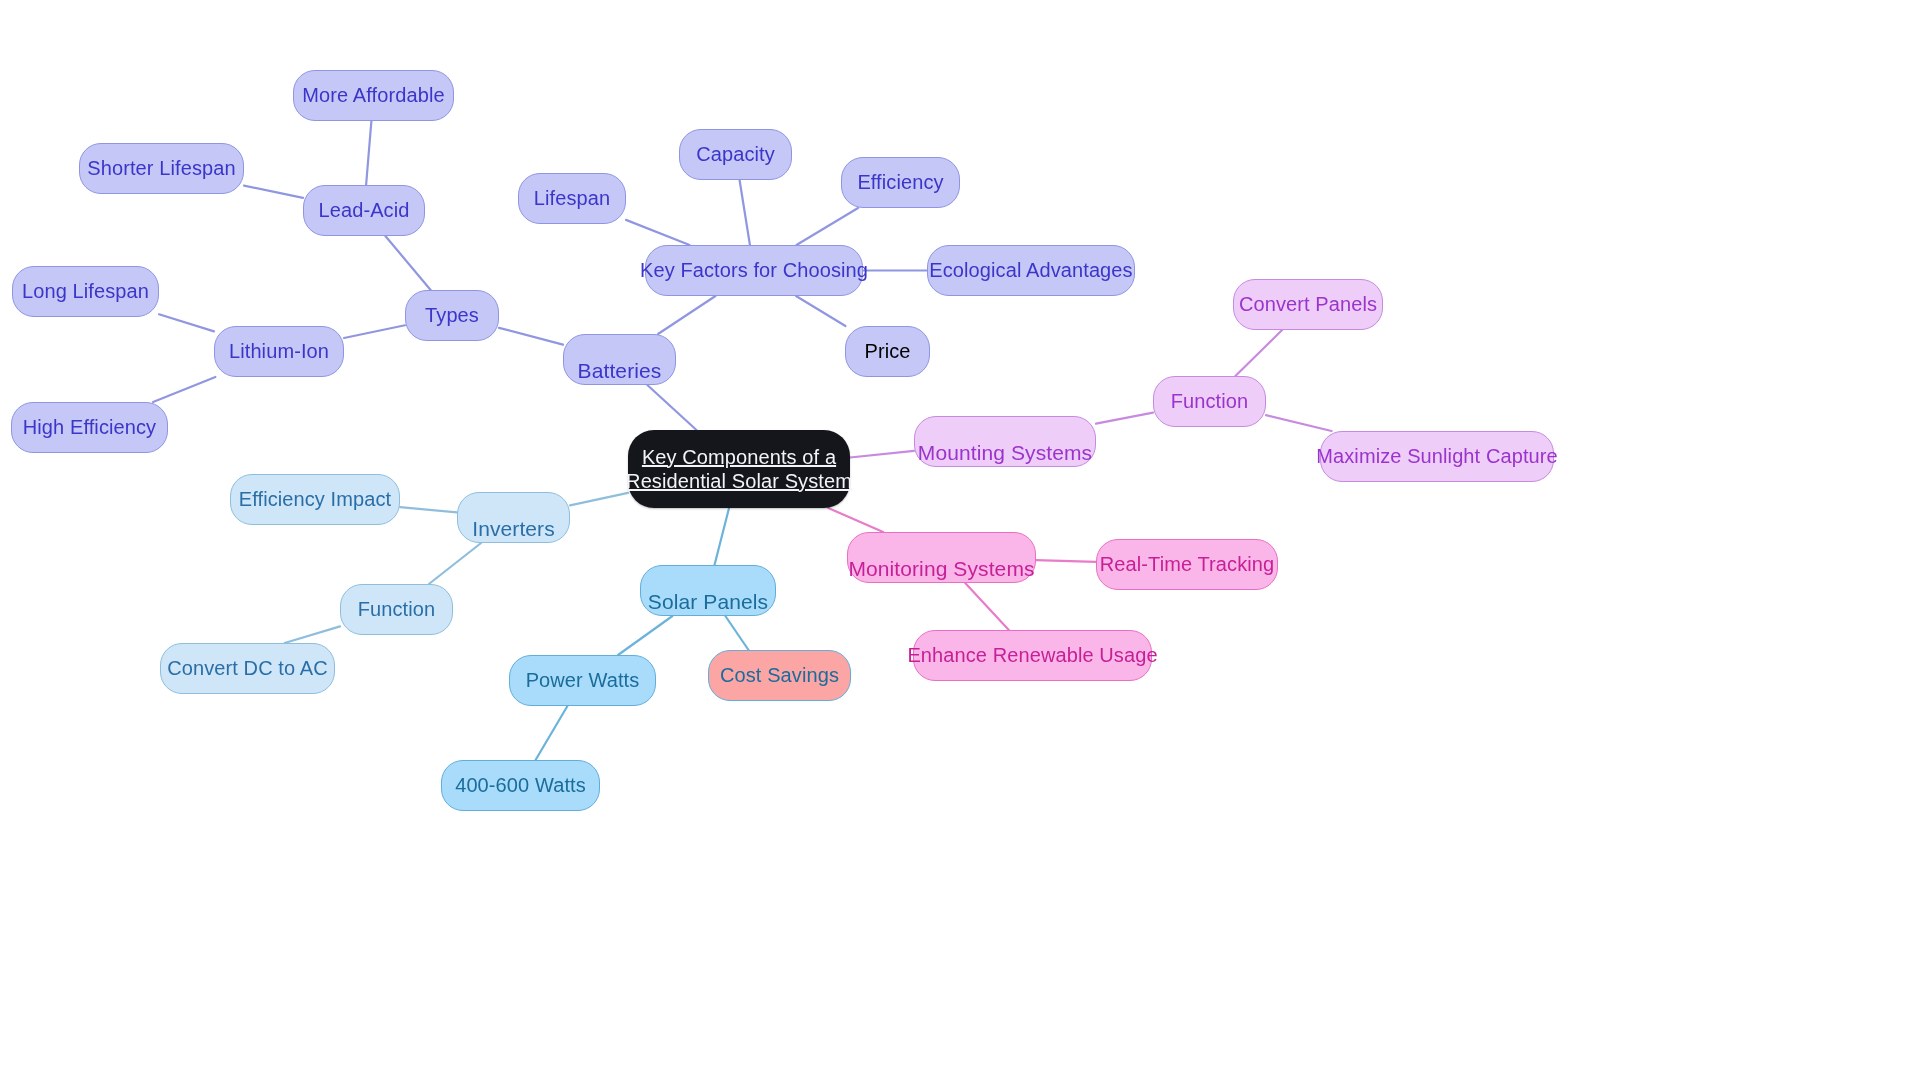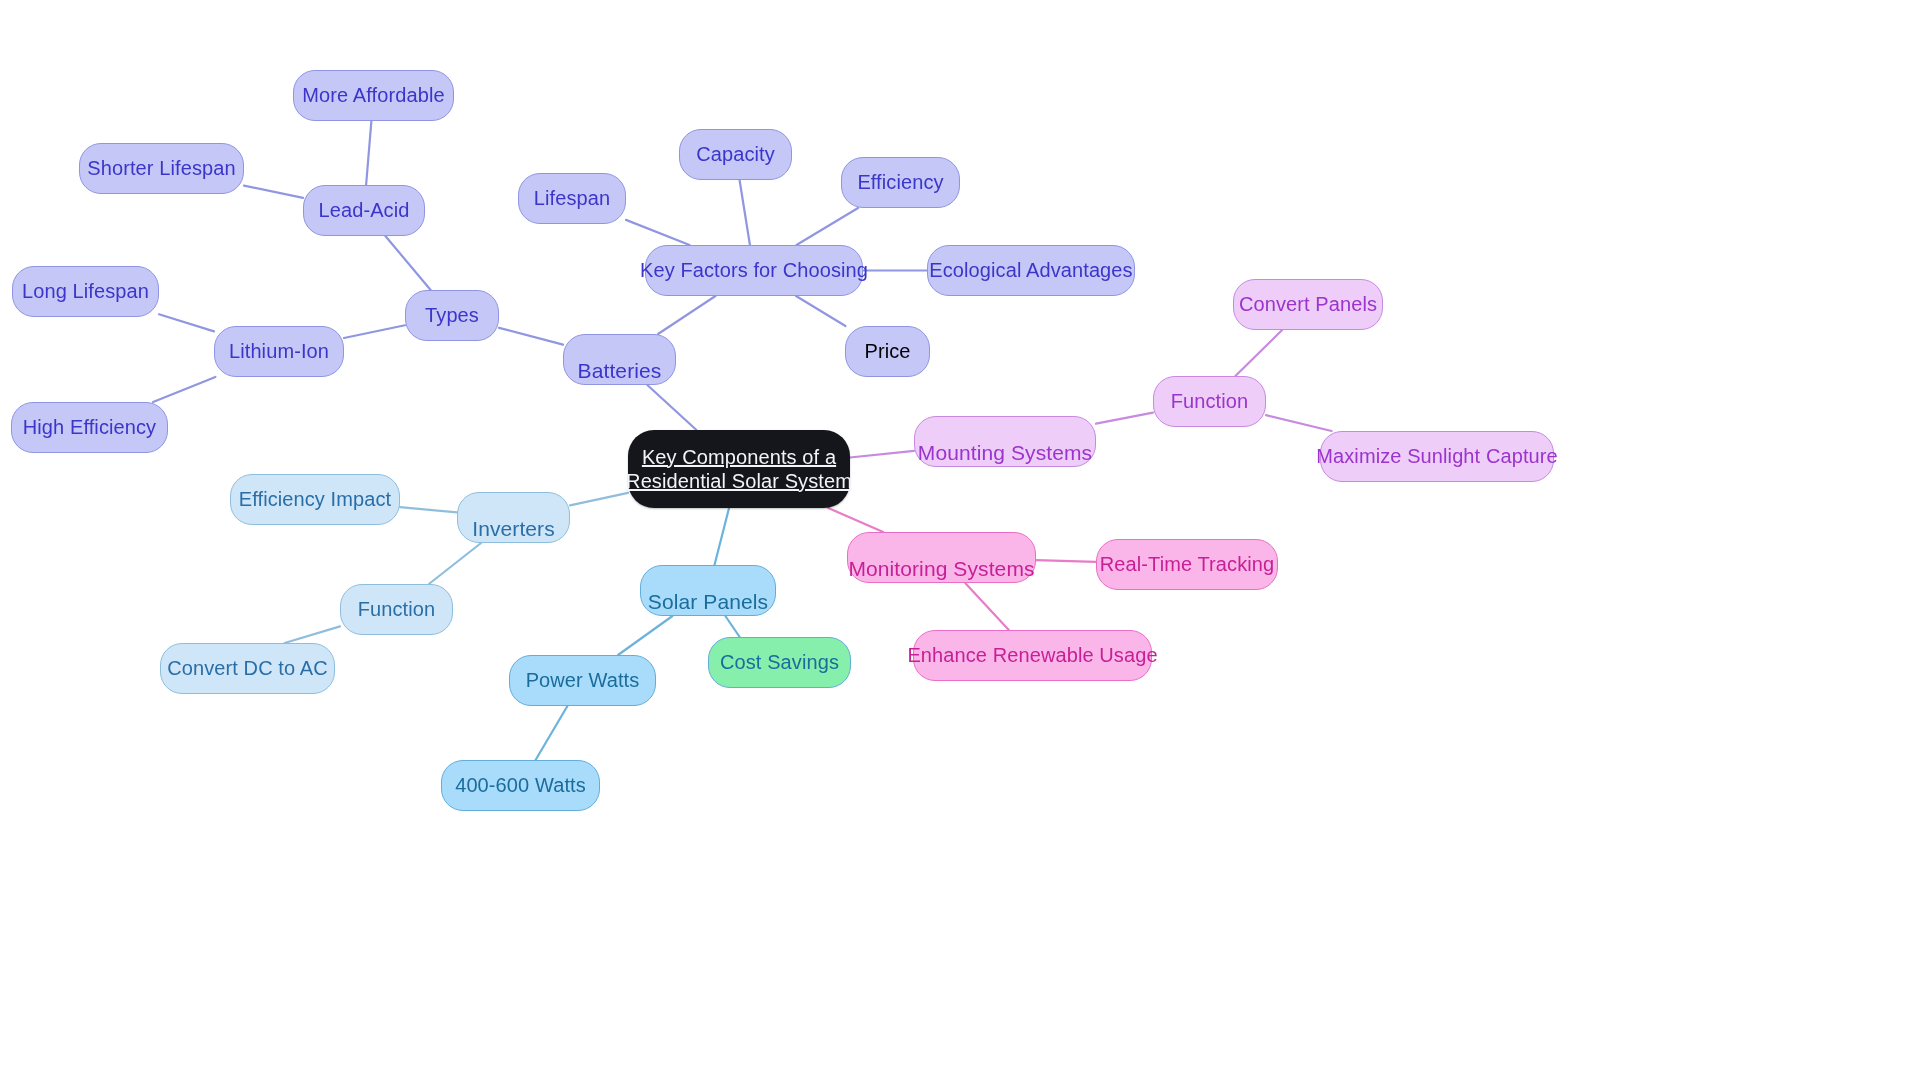--- a/index.html
+++ b/index.html
@@ -102,21 +102,21 @@
       <div class="node lvl3" style="left: 841px; top: 157px; width: 119px; height: 51px; background: rgb(197, 200, 247); border-color: rgb(143, 149, 227); color: rgb(59, 54, 201);"><span>Efficiency</span></div>
       <div class="node lvl3" style="left: 927px; top: 245px; width: 208px; height: 51px; background: rgb(197, 200, 247); border-color: rgb(143, 149, 227); color: rgb(59, 54, 201);"><span>Ecological Advantages</span></div>
       <div class="node lvl3" style="left: 845px; top: 326px; width: 85px; height: 51px; background: rgb(197, 200, 247); border-color: rgb(143, 149, 227); color: #000000;"><span>Price</span></div>
       <div class="node lvl1" style="left: 457px; top: 492px; width: 113px; height: 51px; background: rgb(207, 230, 248); border-color: rgb(143, 190, 221); color: rgb(42, 110, 168);"><span>Inverters</span></div>
       <div class="node lvl2" style="left: 230px; top: 474px; width: 170px; height: 51px; background: rgb(207, 230, 248); border-color: rgb(143, 190, 221); color: rgb(42, 110, 168);"><span>Efficiency Impact</span></div>
       <div class="node lvl2" style="left: 340px; top: 584px; width: 113px; height: 51px; background: rgb(207, 230, 248); border-color: rgb(143, 190, 221); color: rgb(42, 110, 168);"><span>Function</span></div>
       <div class="node lvl3" style="left: 112px; top: 643px; width: 175px; height: 51px; background: rgb(207, 230, 248); border-color: rgb(143, 190, 221); color: rgb(42, 110, 168); margin-left: 48px;"><span>Convert DC to AC</span></div>
       <div class="node lvl1" style="left: 640px; top: 565px; width: 136px; height: 51px; background: rgb(169, 220, 250); border-color: rgb(97, 174, 219); color: rgb(26, 108, 156);"><span>Solar Panels</span></div>
       <div class="node lvl2" style="left: 509px; top: 655px; width: 147px; height: 51px; background: rgb(169, 220, 250); border-color: rgb(97, 174, 219); color: rgb(26, 108, 156);"><span>Power Watts</span></div>
       <div class="node lvl3" style="left: 441px; top: 760px; width: 159px; height: 51px; background: rgb(169, 220, 250); border-color: rgb(97, 174, 219); color: rgb(26, 108, 156);"><span>400-600 Watts</span></div>
-      <div class="node lvl2" style="left: 708px; top: 637px; width: 143px; height: 51px; background: #86efac; border-color: rgb(97, 174, 219); color: rgb(26, 108, 156);"><span>Cost Savings</span></div>
+      <div class="node lvl2" style="left: 708px; top: 650px; width: 143px; height: 51px; background: #fca5a5; border-color: rgb(97, 174, 219); color: rgb(26, 108, 156);"><span>Cost Savings</span></div>
       <div class="node lvl1" style="left: 914px; top: 416px; width: 182px; height: 51px; background: rgb(238, 205, 248); border-color: rgb(199, 138, 224); color: rgb(155, 52, 204);"><span>Mounting Systems</span></div>
       <div class="node lvl2" style="left: 1153px; top: 376px; width: 113px; height: 51px; background: rgb(238, 205, 248); border-color: rgb(199, 138, 224); color: rgb(155, 52, 204);"><span>Function</span></div>
       <div class="node lvl3" style="left: 1233px; top: 279px; width: 150px; height: 51px; background: rgb(238, 205, 248); border-color: rgb(199, 138, 224); color: rgb(155, 52, 204);"><span>Convert Panels</span></div>
       <div class="node lvl3" style="left: 1320px; top: 431px; width: 234px; height: 51px; background: rgb(238, 205, 248); border-color: rgb(199, 138, 224); color: rgb(155, 52, 204);"><span>Maximize Sunlight Capture</span></div>
       <div class="node lvl1" style="left: 847px; top: 532px; width: 189px; height: 51px; background: rgb(250, 182, 233); border-color: rgb(234, 111, 196); color: rgb(199, 31, 150);"><span>Monitoring Systems</span></div>
       <div class="node lvl2" style="left: 1096px; top: 539px; width: 182px; height: 51px; background: rgb(250, 182, 233); border-color: rgb(234, 111, 196); color: rgb(199, 31, 150);"><span>Real-Time Tracking</span></div>
       <div class="node lvl2" style="left: 913px; top: 630px; width: 239px; height: 51px; background: rgb(250, 182, 233); border-color: rgb(234, 111, 196); color: rgb(199, 31, 150);"><span>Enhance Renewable Usage</span></div>
     </div>
 </div>
 

